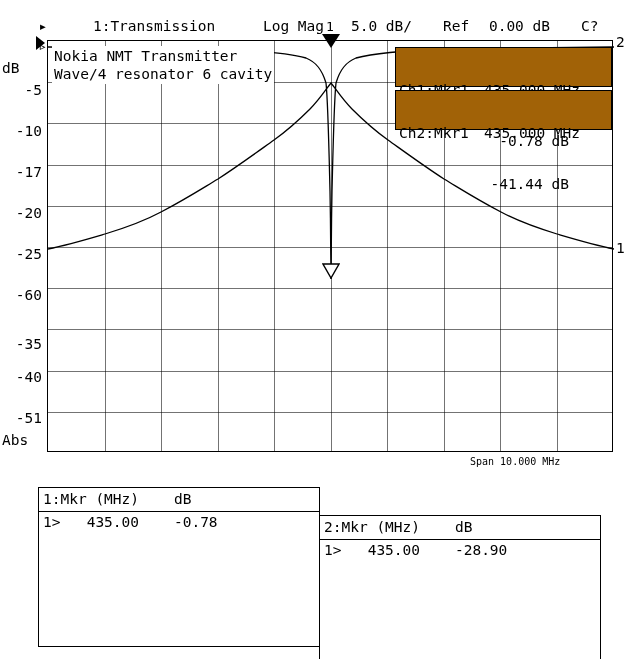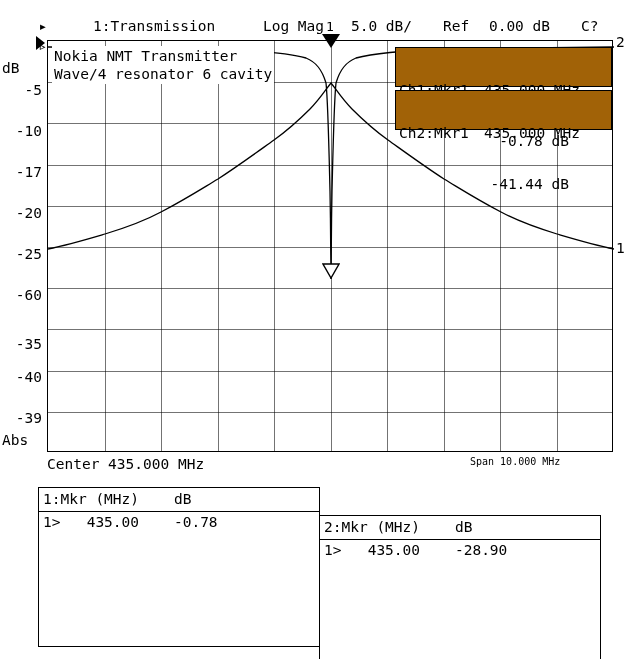--- a/index.html
+++ b/index.html
@@ -74,21 +74,21 @@
 
   <div class="dBlab">dB</div>
   <div class="ytick" style="top:82px;">-5</div>
   <div class="ytick" style="top:123px;">-10</div>
   <div class="ytick" style="top:164px;">-17</div>
   <div class="ytick" style="top:205px;">-20</div>
   <div class="ytick" style="top:246px;">-25</div>
   <div class="ytick" style="top:287px;">-60</div>
   <div class="ytick" style="top:336px;">-35</div>
   <div class="ytick" style="top:369px;">-40</div>
-  <div class="ytick" style="top:410px;">-39</div>
+  <div class="ytick" style="top:410px;">-51</div>
   <div class="abslab">Abs</div>
 
   <div class="grat">
 
     <div class="gl-h" style="top:41px;"></div>
     <div class="gl-h" style="top:82px;"></div>
     <div class="gl-h" style="top:124px;"></div>
     <div class="gl-h" style="top:165px;"></div>
     <div class="gl-h" style="top:206px;"></div>
     <div class="gl-h" style="top:247px;"></div>
@@ -146,21 +146,20 @@
   <div class="mk-box mk2">
     <div class="mk-row">
       <span class="mk-label">Ch2:Mkr1</span>
       <span class="mk-val">435.000 MHz</span>
     </div>
     <div class="mk-row">
       <span class="mk-val2">-41.44 dB</span>
     </div>
   </div>
 
-  <div class="centerlab">Center 435.000 MHz</div>
   <div class="spanlab">Span 10.000 MHz</div>
 
   <div class="mtable mt1">
     <div class="mt-head">1:Mkr (MHz)    dB</div>
     <div class="mt-row">1&gt;   435.00    -0.78</div>
   </div>
 
   <div class="mtable mt2">
     <div class="mt-head">2:Mkr (MHz)    dB</div>
     <div class="mt-row">1&gt;   435.00    -28.90</div>

